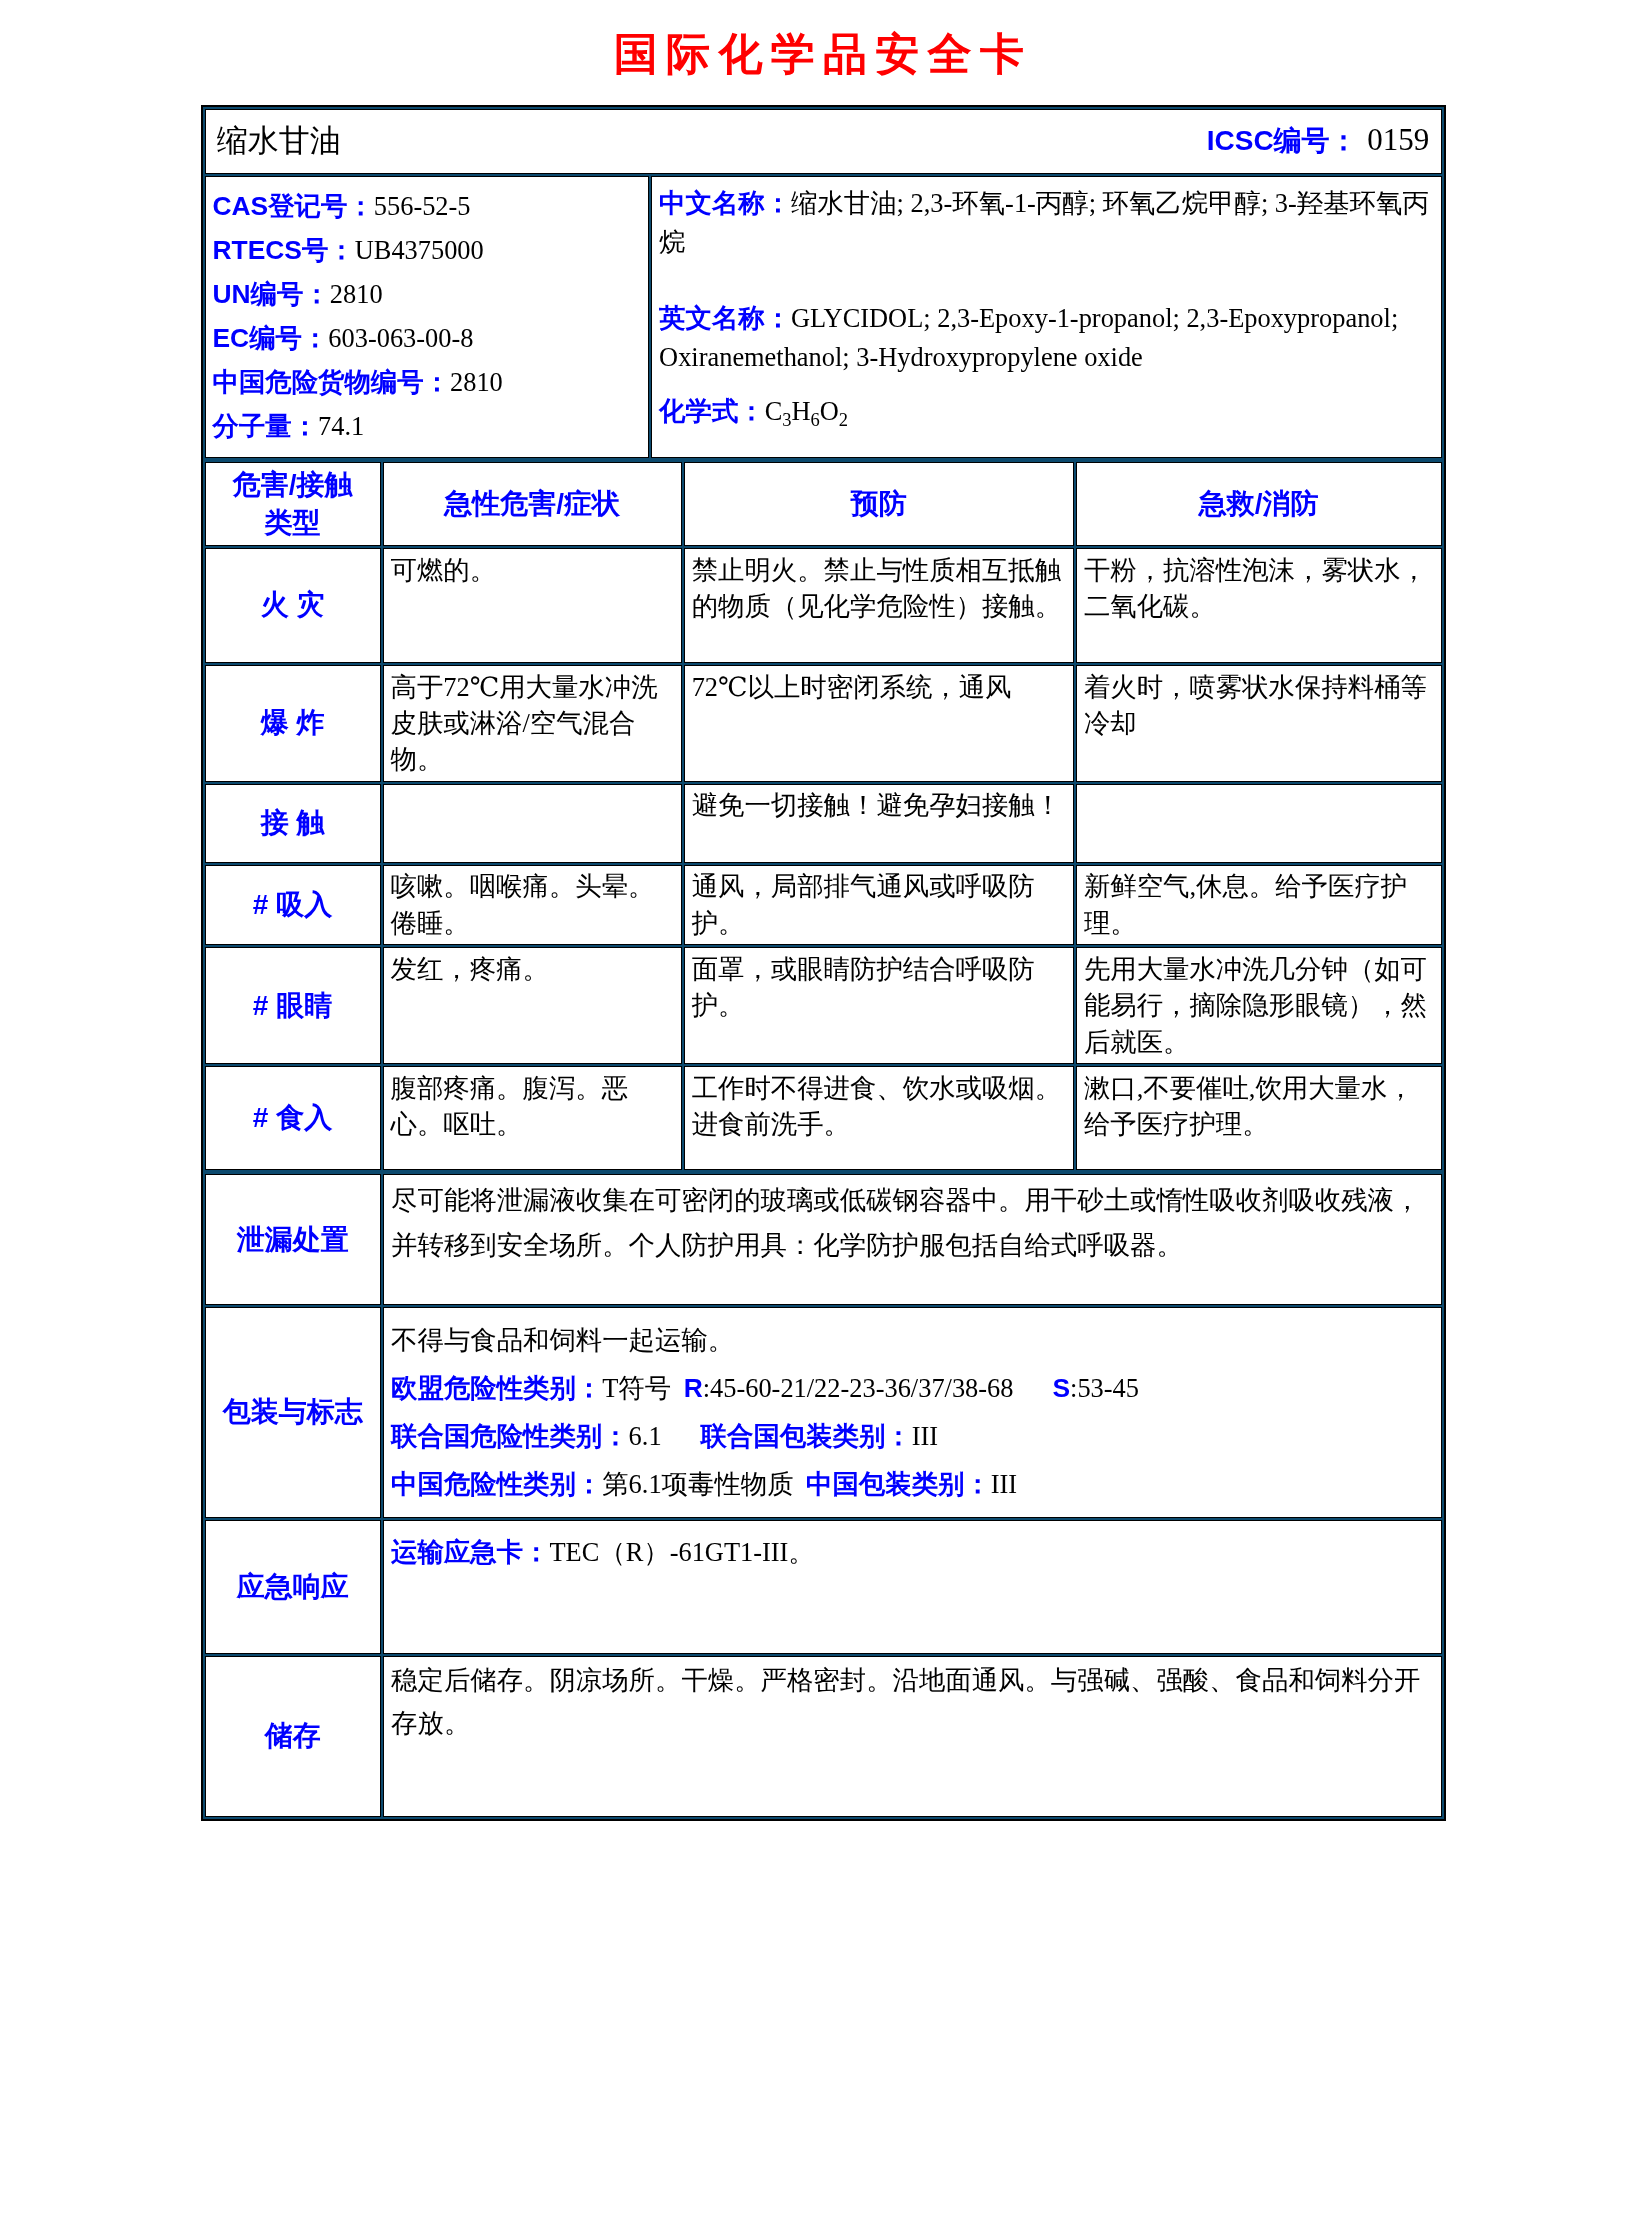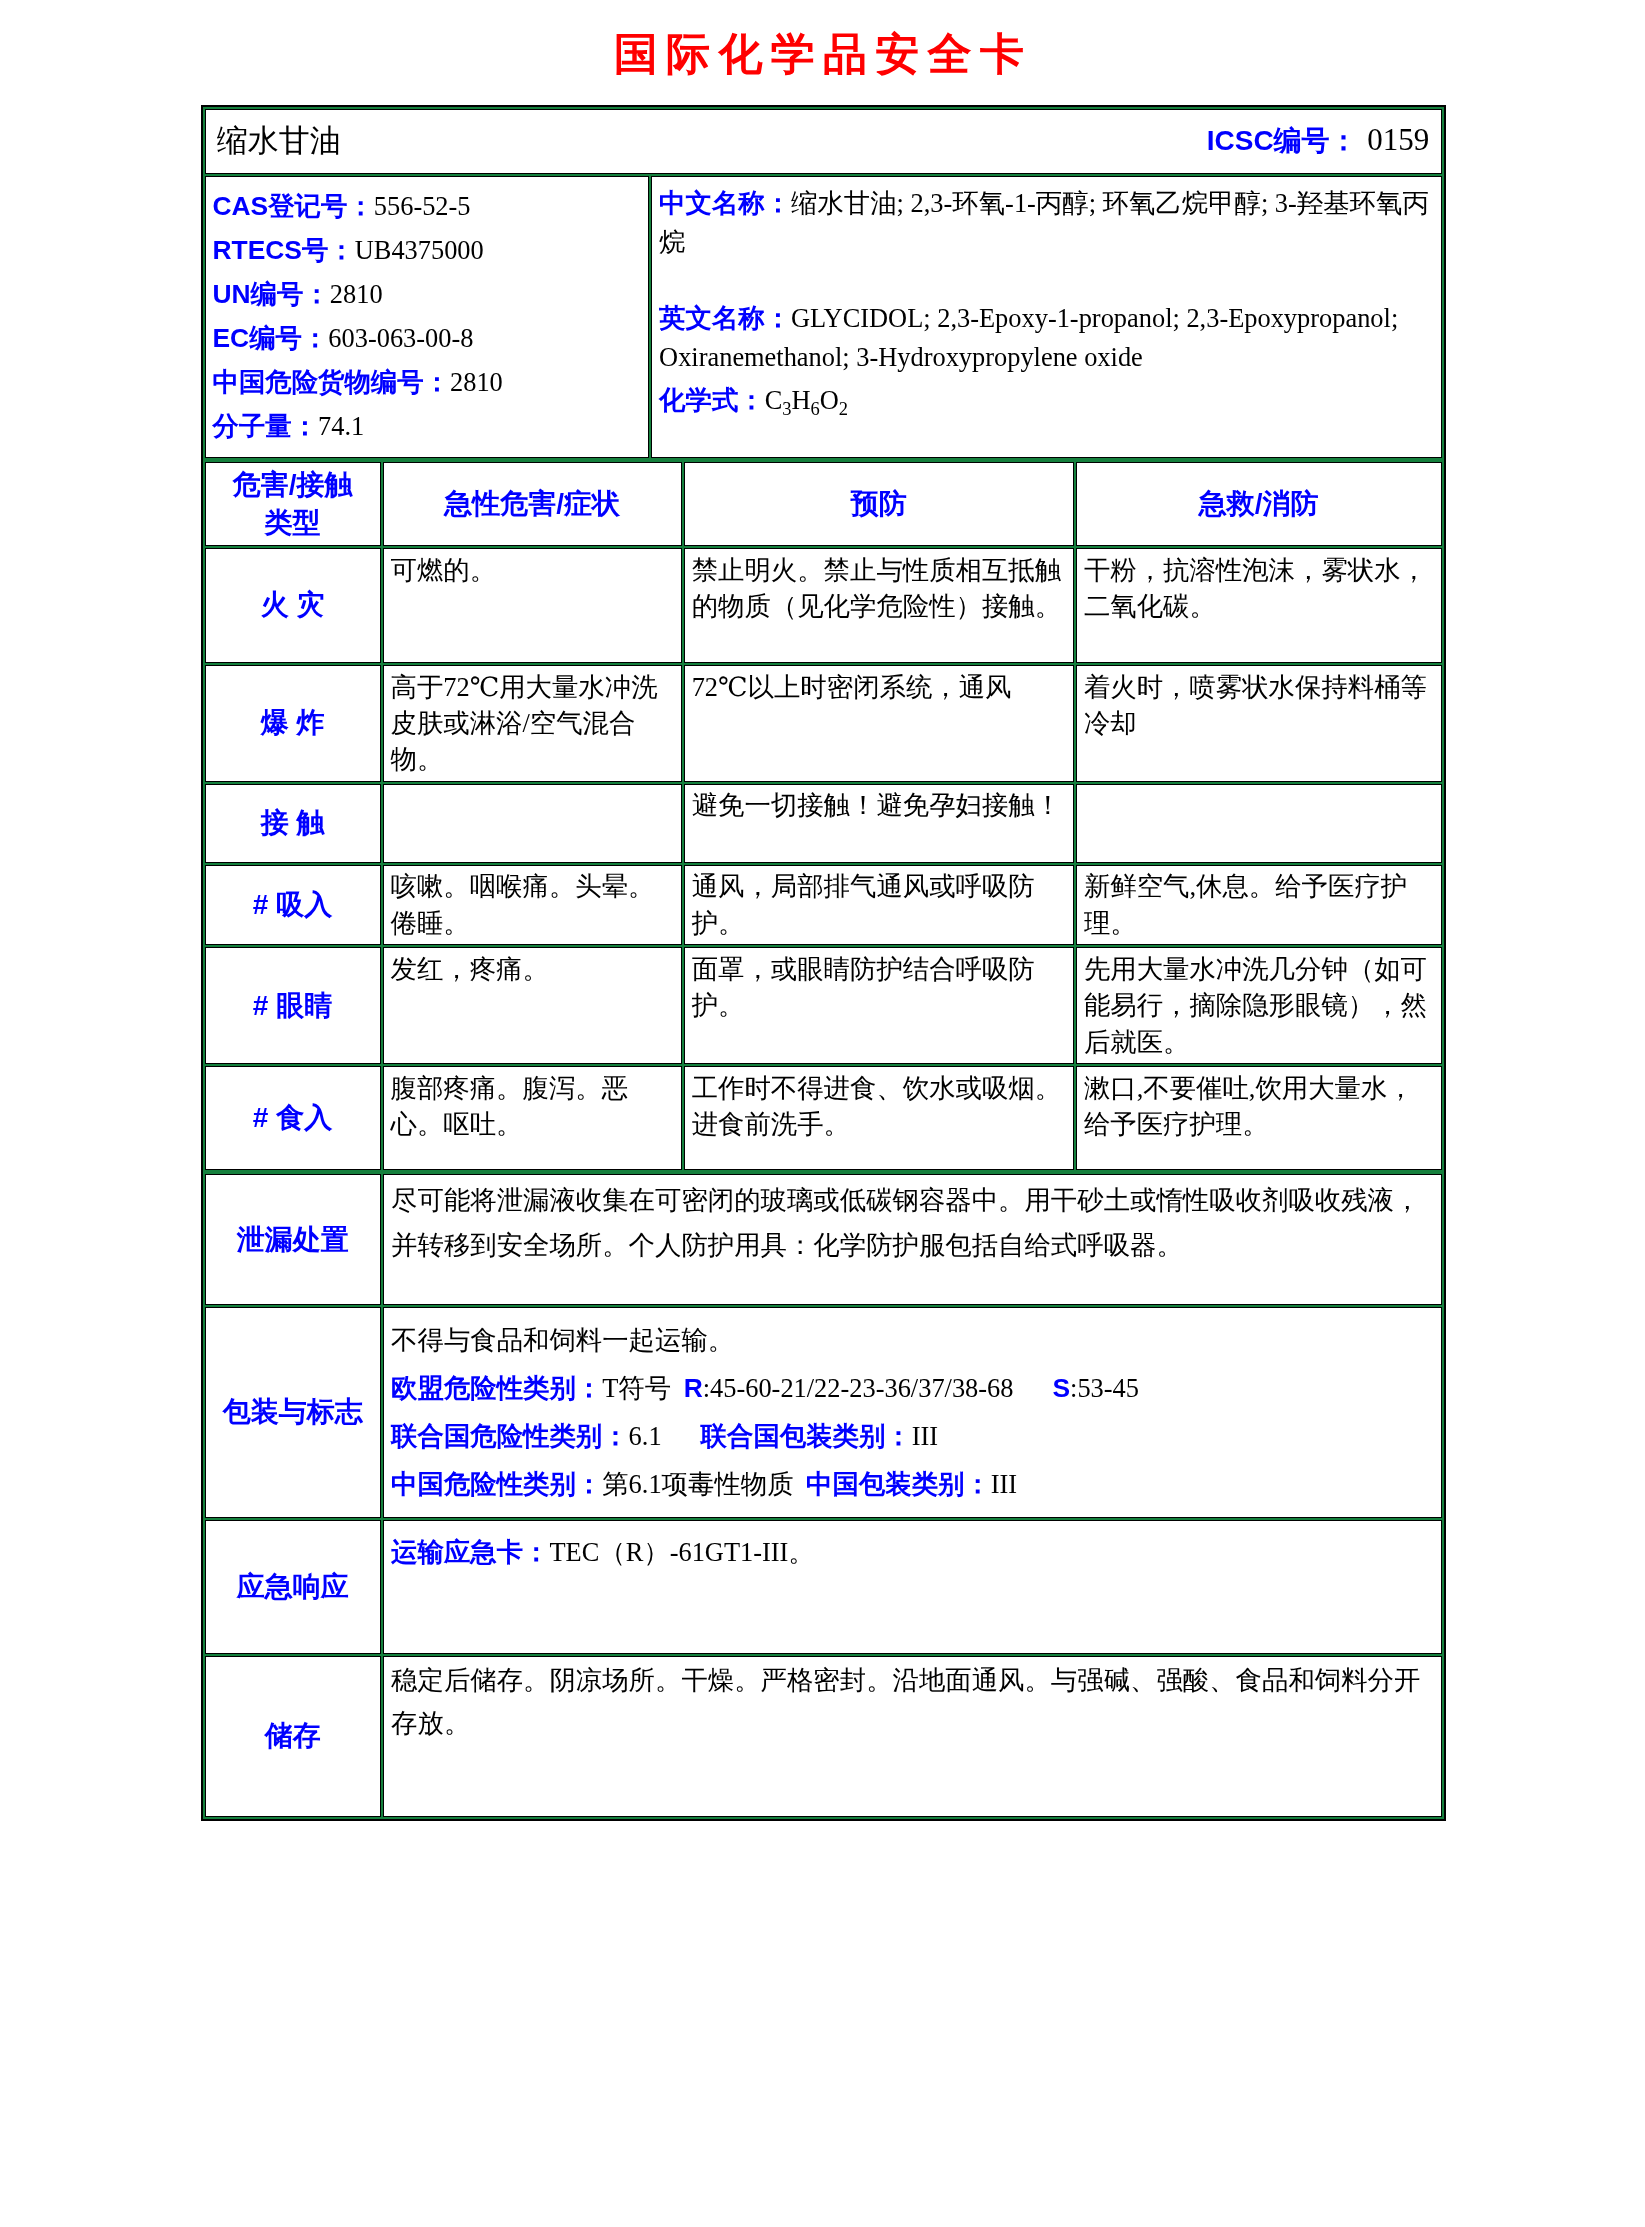--- a/index.html
+++ b/index.html
@@ -8,21 +8,21 @@
     font-family:"Liberation Serif","DejaVu Serif",serif;
     color:#000;
   }
   .page-title{
     margin-top:25px;text-align:center;
     color:#ff0000;font-weight:bold;font-size:44px;letter-spacing:8.3px;
     font-family:"Liberation Sans","DejaVu Sans",sans-serif;
   }
   .card{
     width:1241px;margin:21px auto 0 auto;
-    border:2.8px solid #000;background:#15803d;
+    border:2.8px solid #000;background:#0c4a6e;
   }
   table.tbl{
     width:100%;table-layout:fixed;
     border-collapse:separate;border-spacing:2.1px;
   }
   table.tbl td{
     border:1.4px solid #000;background:#fff;
     padding:2.8px 7px;vertical-align:top;
     overflow-wrap:break-word;
   }
@@ -33,21 +33,21 @@
   .body-text{font-size:26.4px;line-height:1.38;}
   
   .name-row{display:flex;justify-content:space-between;align-items:center;height:100%;padding:0 4.2px;}
   .substance-name{font-size:31px;}
   .icsc-label{font-size:28px;}
   .icsc-number{font-size:31px;margin-left:9.7px;}
   .id-line{font-size:26.4px;line-height:1.25;margin:11px 0;}
   .id-line .blue{font-size:26.4px;}
   .names-cell p{margin:4.2px 0 0 0;font-size:26.4px;line-height:1.5;}
   .names-cell p.en{margin-top:36px;}
-  .names-cell p.fm{margin-top:3px;}
+  .names-cell p.fm{margin-top:14px;}
   .sub{font-size:0.7em;vertical-align:sub;}
   
   .hz-head{
     text-align:center;vertical-align:middle !important;
     font-size:28px;white-space:pre-line;
   }
   .hz-type{
     text-align:center;vertical-align:middle !important;
     font-size:28px;white-space:pre-line;
   }

